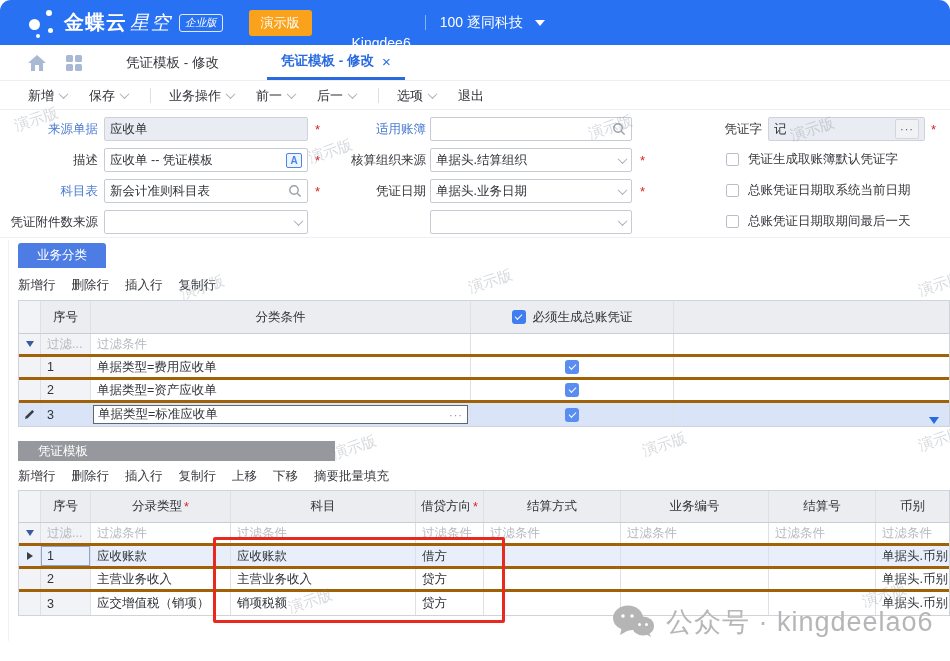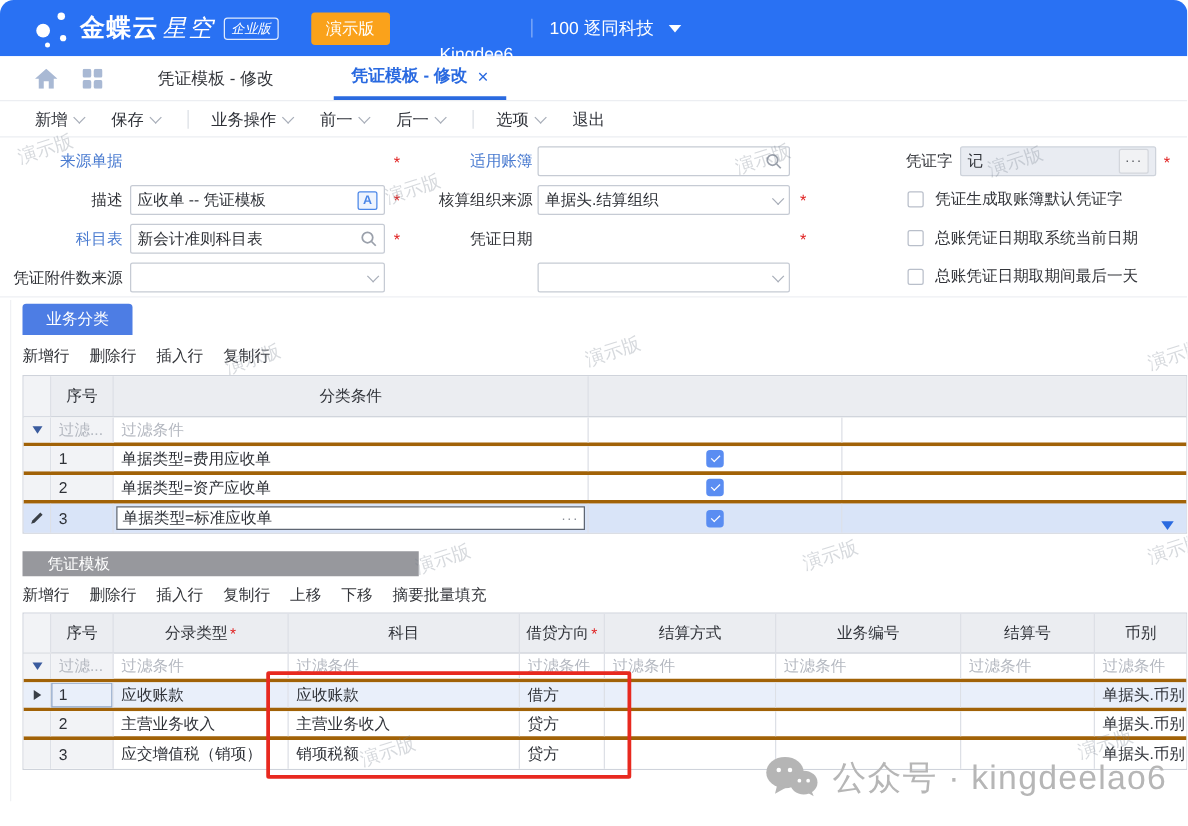--- a/index.html
+++ b/index.html
@@ -176,20 +176,23 @@
         <span class="chev"></span>
       </span>
     <span class="tb-item">
         <span>退出</span>
       </span>
   </div>
 
   <div class="form-area">
 
     <div class="fl link" style="left:0; top:7; top:7px; width:98px;">来源单据</div>
+    <div class="ff ro" style="left:104px; top:7px; width:204px;">
+        <span class="grow">应收单</span>
+      </div>
     <div class="req" style="left:315px; top:7px;">*</div>
 
     <div class="fl" style="left:0; top:38px; width:98px;">描述</div>
     <div class="ff" style="left:104px; top:38px; width:204px;">
       <span class="grow">应收单 -- 凭证模板</span>
       <span class="icon-a">A</span>
     </div>
     <div class="req" style="left:315px; top:38px;">*</div>
 
     <div class="fl link" style="left:0; top:69px; width:98px;">科目表</div>
@@ -222,20 +225,24 @@
     </div>
 
     <div class="fl" style="left:300px; top:38px; width:126px;">核算组织来源</div>
     <div class="ff" style="left:430px; top:38px; width:202px;">
       <span class="grow">单据头.结算组织</span>
       <span class="chev"></span>
     </div>
     <div class="req" style="left:640px; top:38px;">*</div>
 
     <div class="fl" style="left:300px; top:69px; width:126px;">凭证日期</div>
+    <div class="ff" style="left:430px; top:69px; width:202px;">
+      <span class="grow">单据头.业务日期</span>
+      <span class="chev"></span>
+    </div>
     <div class="req" style="left:640px; top:69px;">*</div>
 
     <div class="ff" style="left:430px; top:100px; width:202px;">
       <span class="grow"></span>
       <span class="chev"></span>
     </div>
 
     <div class="fl" style="left:690px; top:7px; width:72px;">凭证字</div>
     <div class="ff ro" style="left:768px; top:7px; width:157px;">
       <span class="grow">记</span>
@@ -264,20 +271,24 @@
 
   <div class="tbl" style="top:300px;">
     <div class="tr hd">
       <div class="td w-ind c gray"></div>
       <div class="td w-seq c">
           <span class="hdtxt">序号</span>
         </div>
       <div class="td w-cond c">
           <span class="hdtxt">分类条件</span>
         </div>
+      <div class="td w-chk c">
+        <span class="cb hd-cb"></span>
+        <span>必须生成总账凭证</span>
+      </div>
       <div class="td last"></div>
     </div>
     <div class="tr">
       <div class="td w-ind c gray">
           <span class="funnel"></span>
         </div>
       <div class="td w-seq gray filter">过滤...</div>
       <div class="td w-cond filter">过滤条件</div>
       <div class="td w-chk"></div>
       <div class="td last"></div>

